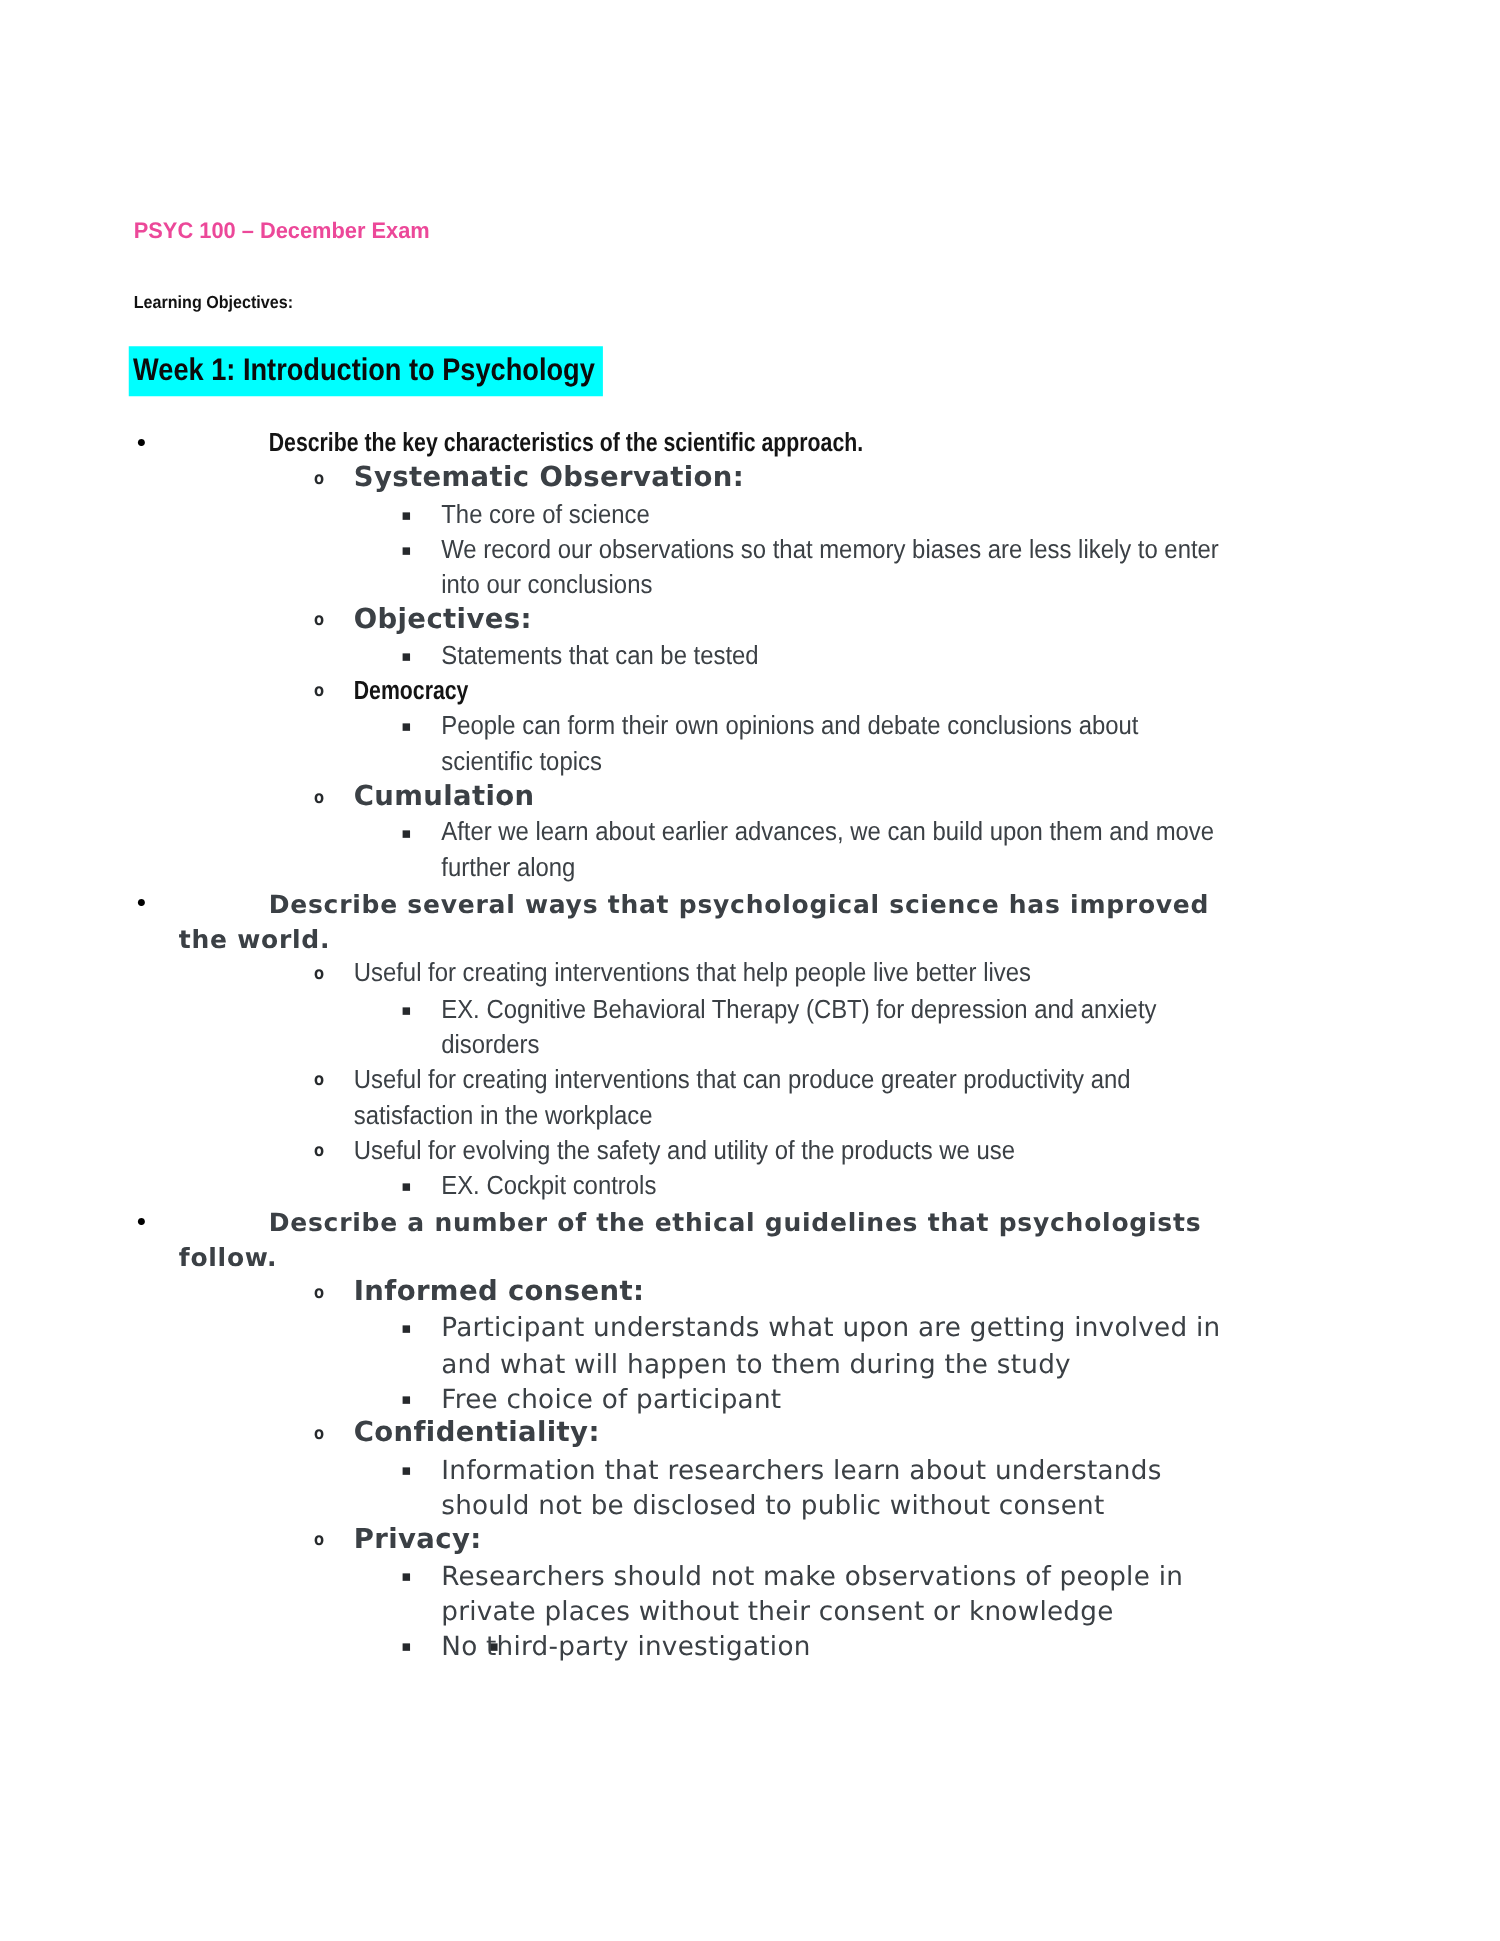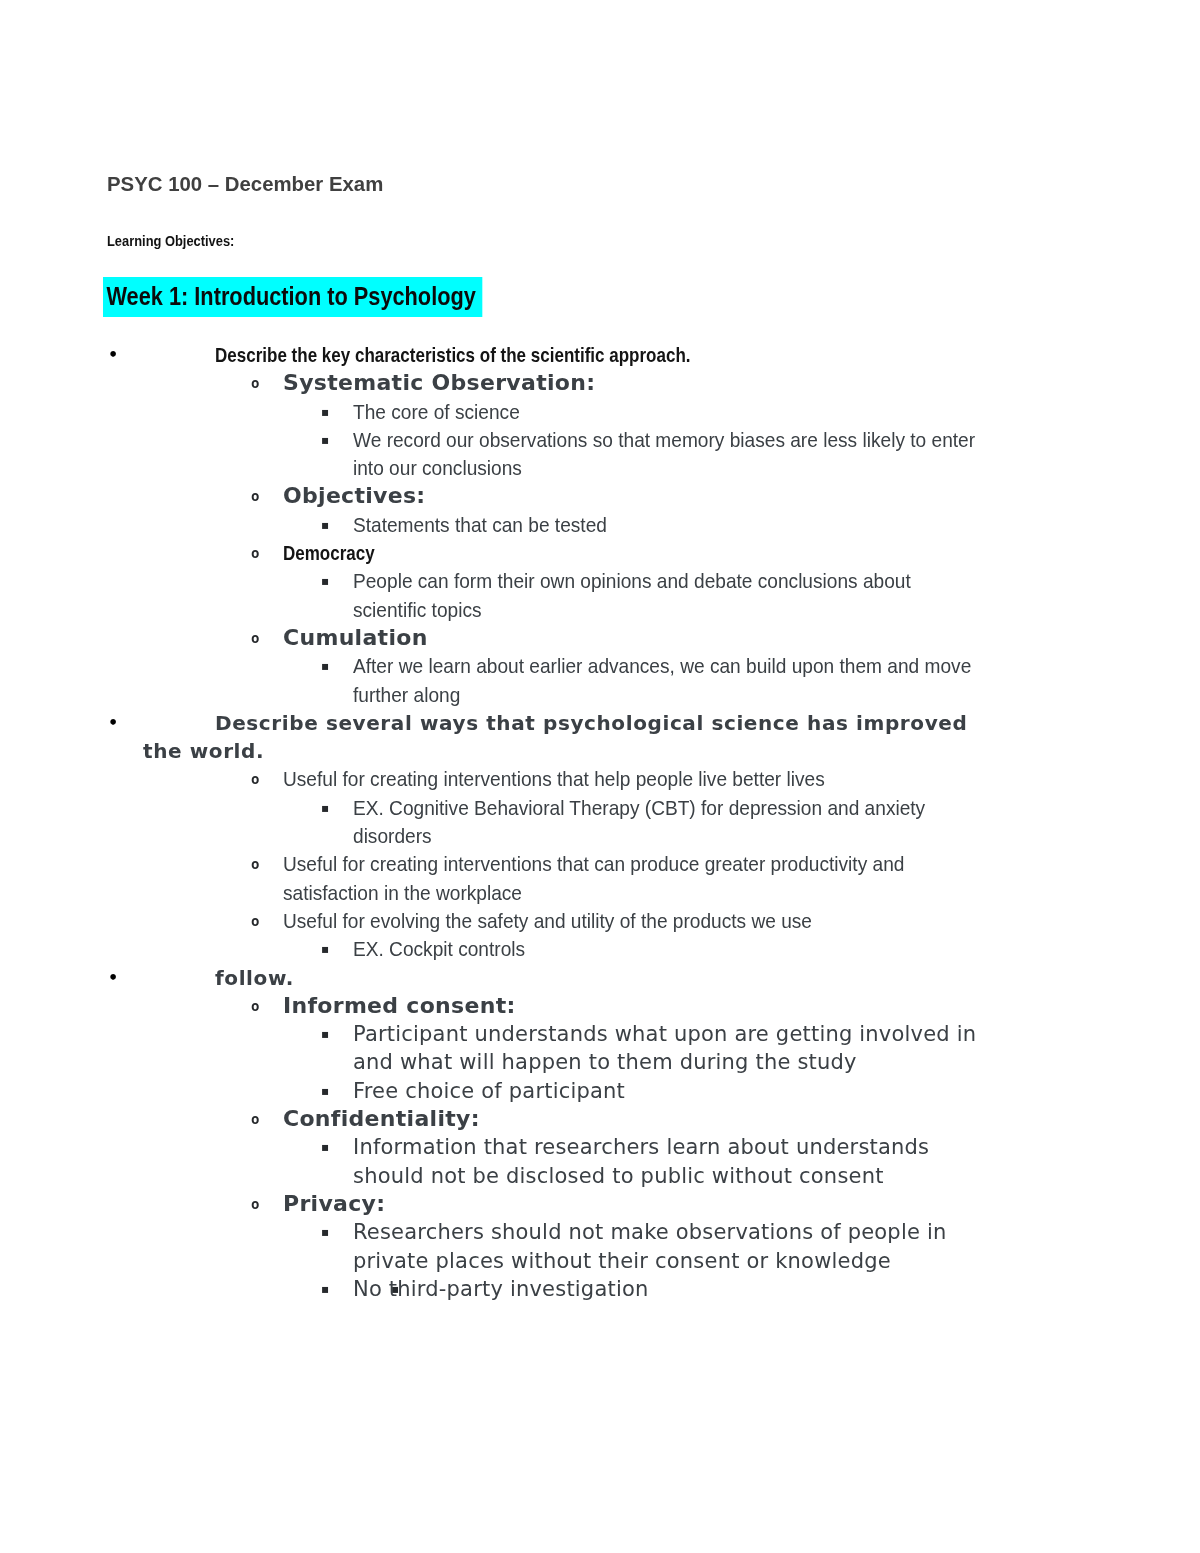--- a/index.html
+++ b/index.html
@@ -8,21 +8,21 @@
     position:relative;
     width:1200px;
     height:1553px;
     background:#ffffff;
     overflow:hidden;
     font-family:"Liberation Sans",sans-serif;
   }
   .doc-title{
     position:absolute; left:107px; top:171px;
     font-family:"Liberation Sans",sans-serif;
-    font-weight:bold; font-size:21px; color:#404040;
+    font-weight:bold; font-size:18px; color:#ec4899;
     line-height:26px; white-space:nowrap;
   }
   .doc-title .tx{display:inline-block; transform:scaleX(0.97); transform-origin:0 50%;}
   .doc-subtitle{
     position:absolute; left:107px; top:228px;
     font-family:"Liberation Sans",sans-serif;
     font-weight:bold; font-size:14px; color:#121212;
     line-height:26px; white-space:nowrap;
   }
   .doc-subtitle .tx{display:inline-block; transform:scaleX(0.92); transform-origin:0 50%;}
@@ -145,20 +145,21 @@
       <div class="item lvl2 s-cond">
         <span class="marker m2">o</span>
         <div class="line">Useful for evolving the safety and utility of the products we use</div>
       </div>
       <div class="item lvl3 s-cond">
         <span class="marker m3">▪</span>
         <div class="line">EX. Cockpit controls</div>
       </div>
       <div class="item lvl1 s-wideHead">
         <span class="marker m1">•</span>
+        <div class="line">Describe a number of the ethical guidelines that psychologists</div>
         <div class="line">follow.</div>
       </div>
       <div class="item lvl2 s-wideBold">
         <span class="marker m2">o</span>
         <div class="line">Informed consent:</div>
       </div>
       <div class="item lvl3 s-wide">
         <span class="marker m3">▪</span>
         <div class="line">Participant understands what upon are getting involved in</div>
         <div class="line">and what will happen to them during the study</div>

